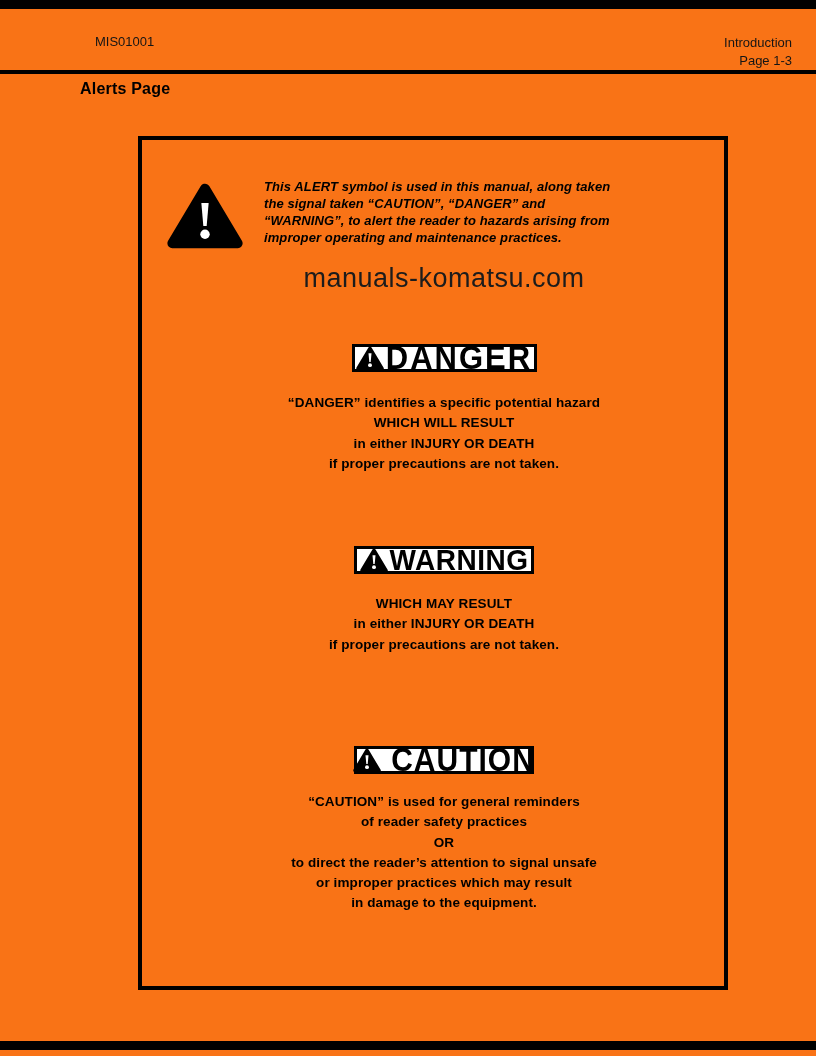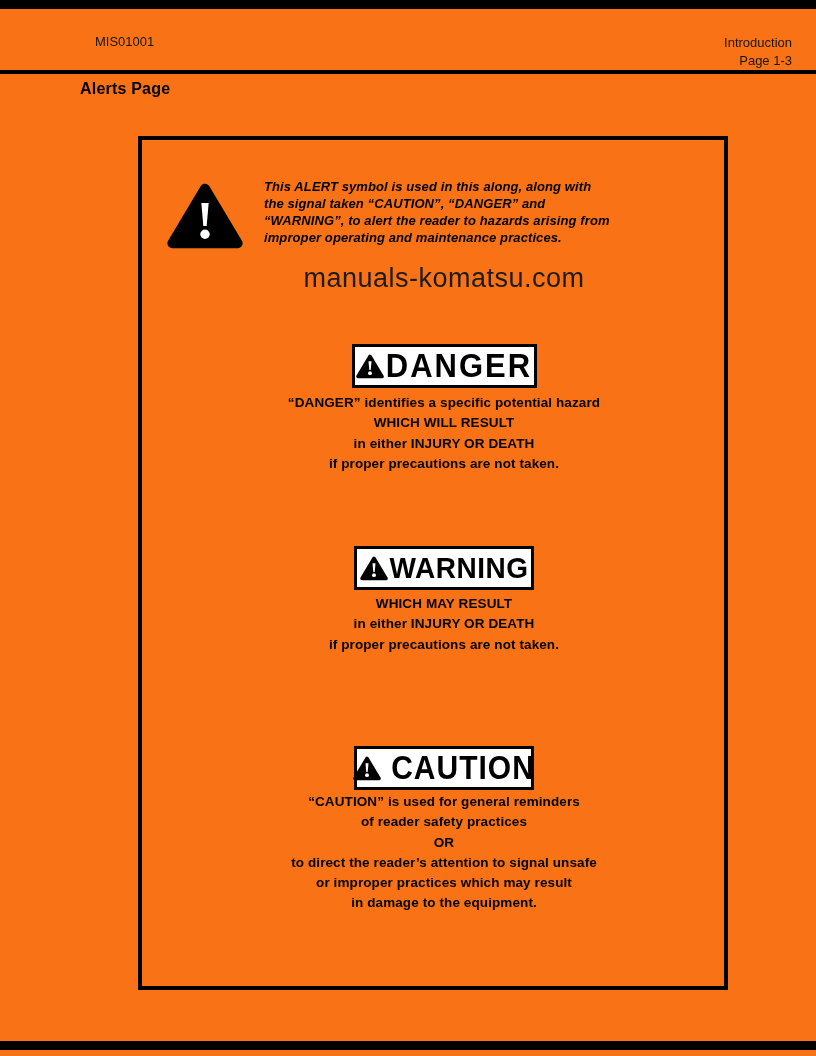--- a/index.html
+++ b/index.html
@@ -32,21 +32,21 @@
 
   .center-col { position:absolute; left:150px; width:588px; text-align:center; }
 
   .watermark { top:263px; font-size:27px; letter-spacing:0.5px; color:#1c1c1c; font-weight:normal; }
 
   .sign-row { display:flex; justify-content:center; }
   .sign-row.s1 { top:344px; }
   .sign-row.s2 { top:546px; }
   .sign-row.s3 { top:746px; }
   .sign-box {
-    border:3px solid #000; height:44px; box-sizing:border-box;
+    border:3px solid #000; height:28px; box-sizing:border-box;
     display:flex; align-items:center; justify-content:center; background:#fff;
     padding:0 6px;
   }
   .sign-box.b1 { width:185px; }
   .sign-box.b2 { width:180px; }
   .sign-box.b3 { width:180px;gap:8px; }
   .small-tri { width:28px; height:25px; margin-right:2px; flex:0 0 auto; }
   .sign-label { font-weight:bold; white-space:nowrap; transform:scaleY(1.08); }
   .sign-label.l1 { font-size:31px; letter-spacing:2px; }
   .sign-label.l2 { font-size:28px; letter-spacing:0.5px; }
@@ -78,21 +78,21 @@
 
   <div class="content-box"></div>
 
   <svg class="big-tri" viewBox="0 0 100 90" aria-hidden="true">
     <polygon points="50,9 93,81 7,81" fill="#000" stroke="#000" stroke-width="13" stroke-linejoin="round"></polygon>
     <path d="M45.2,28 L54.8,28 L52.2,58 L47.8,58 Z" fill="#fff"></path>
     <circle cx="50" cy="69" r="6.2" fill="#fff"></circle>
   </svg>
 
   <div class="intro">
-    <div>This ALERT symbol is used in this along, along with</div>
+    <div>This ALERT symbol is used in this manual, along taken</div>
     <div>the signal taken “CAUTION”, “DANGER” and</div>
     <div>“WARNING”, to alert the reader to hazards arising from</div>
     <div>improper operating and maintenance practices.</div>
   </div>
 
   <div class="center-col watermark">manuals-komatsu.com</div>
 
   <div class="center-col sign-row s1">
     <div class="sign-box b1">
       <svg class="small-tri" viewBox="0 0 100 90" aria-hidden="true">

